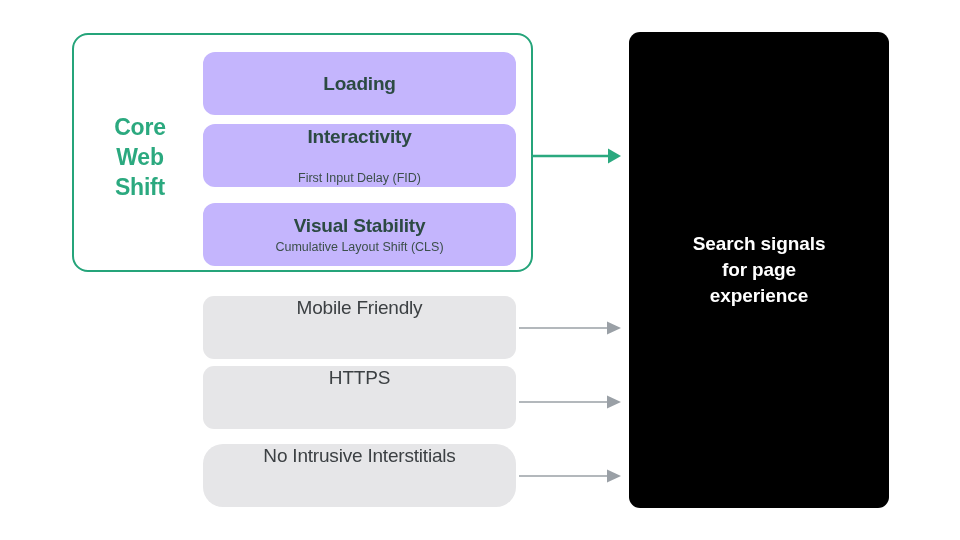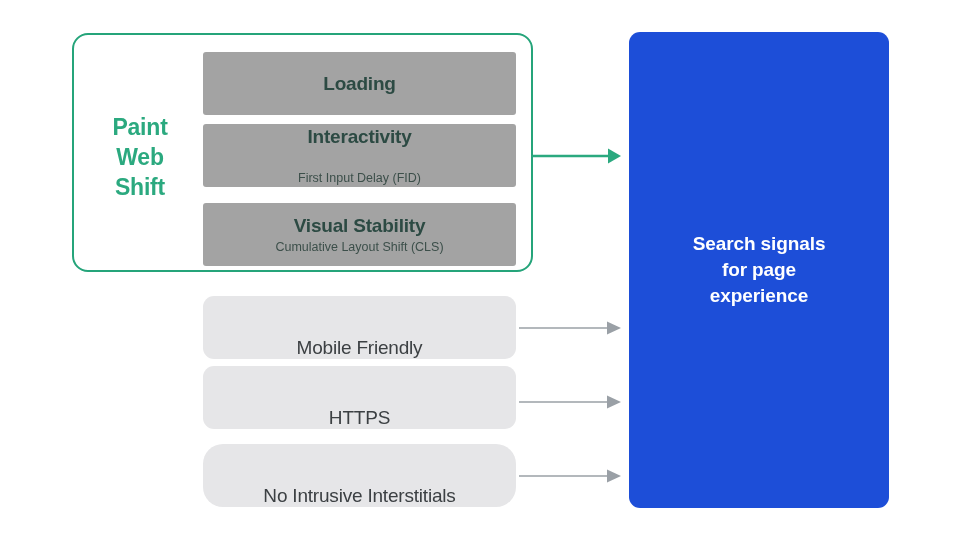--- a/index.html
+++ b/index.html
@@ -49,22 +49,22 @@
     letter-spacing: -0.2px;
   }
   .cwv-label span { display: block; }
 
   
   .vital-card {
     position: absolute;
     left: 203px;
     width: 313px;
     height: 63px;
-    background: #a3a3a3;
-    border-radius: 3px;
+    background: #c4b5fd;
+    border-radius: 12px;
     display: flex;
     flex-direction: column;
     align-items: center;
     justify-content: center;
     box-sizing: border-box;
   }
   .vital-card.v1 { top: 52px; }
   .vital-card.v2 { top: 124px; gap: 20px; }
   .vital-card.v3 { top: 203px; }
 
@@ -85,21 +85,21 @@
 
   
   .gray-card {
     position: absolute;
     left: 203px;
     width: 313px;
     height: 63px;
     background: #E6E6E8;
     border-radius: 11px;
     display: flex;
-    align-items: flex-end;
+    align-items: flex-start;
     justify-content: center;
     box-sizing: border-box;
   }
   .gray-card.g1 { top: 296px; }
   .gray-card.g2 { top: 366px; }
   .gray-card.g3 { top: 444px; border-radius: 20px; }
 
   .gray-label {
     color: #3C4043;
     font-size: 19px;
@@ -108,21 +108,21 @@
     letter-spacing: -0.2px;
   }
 
   
   .result-box {
     position: absolute;
     left: 629px;
     top: 32px;
     width: 260px;
     height: 476px;
-    background: #1d4ed8;
+    background: #000000;
     border-radius: 11px;
     display: flex;
     align-items: center;
     justify-content: center;
   }
   .result-text {
     color: #ffffff;
     font-size: 19px;
     font-weight: bold;
     line-height: 26px;
@@ -142,21 +142,21 @@
   }
 </style>
 </head>
 <body>
 
 <div id="canvas">
 
   <div class="cwv-container"></div>
 
   <div class="cwv-label">
-    <span>Paint</span>
+    <span>Core</span>
     <span>Web</span>
     <span>Shift</span>
   </div>
 
   <div class="vital-card v1">
     <div class="vital-title">Loading</div>
   </div>
 
   <div class="vital-card v2">
     <div class="vital-title">Interactivity</div>

